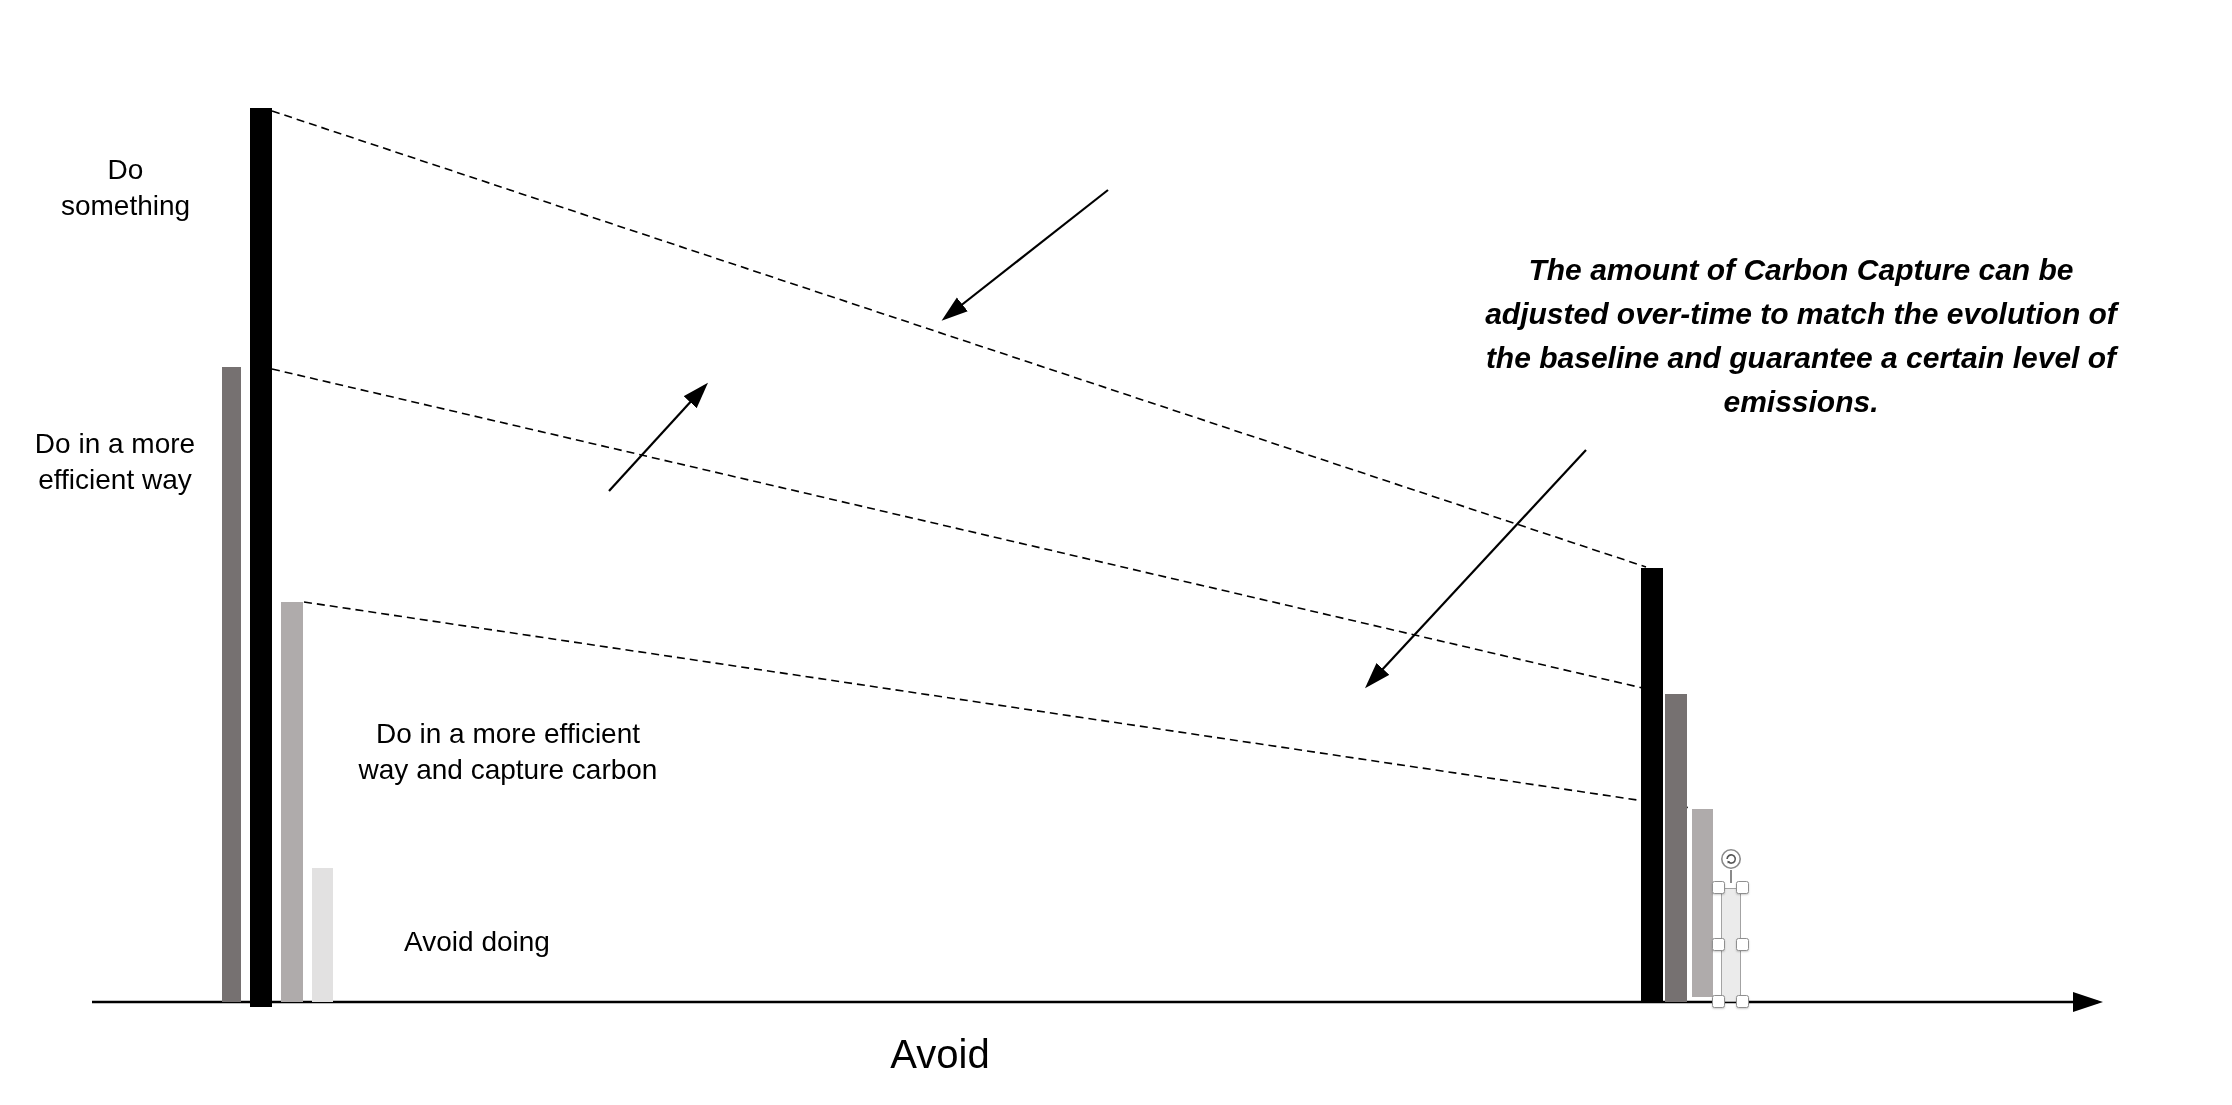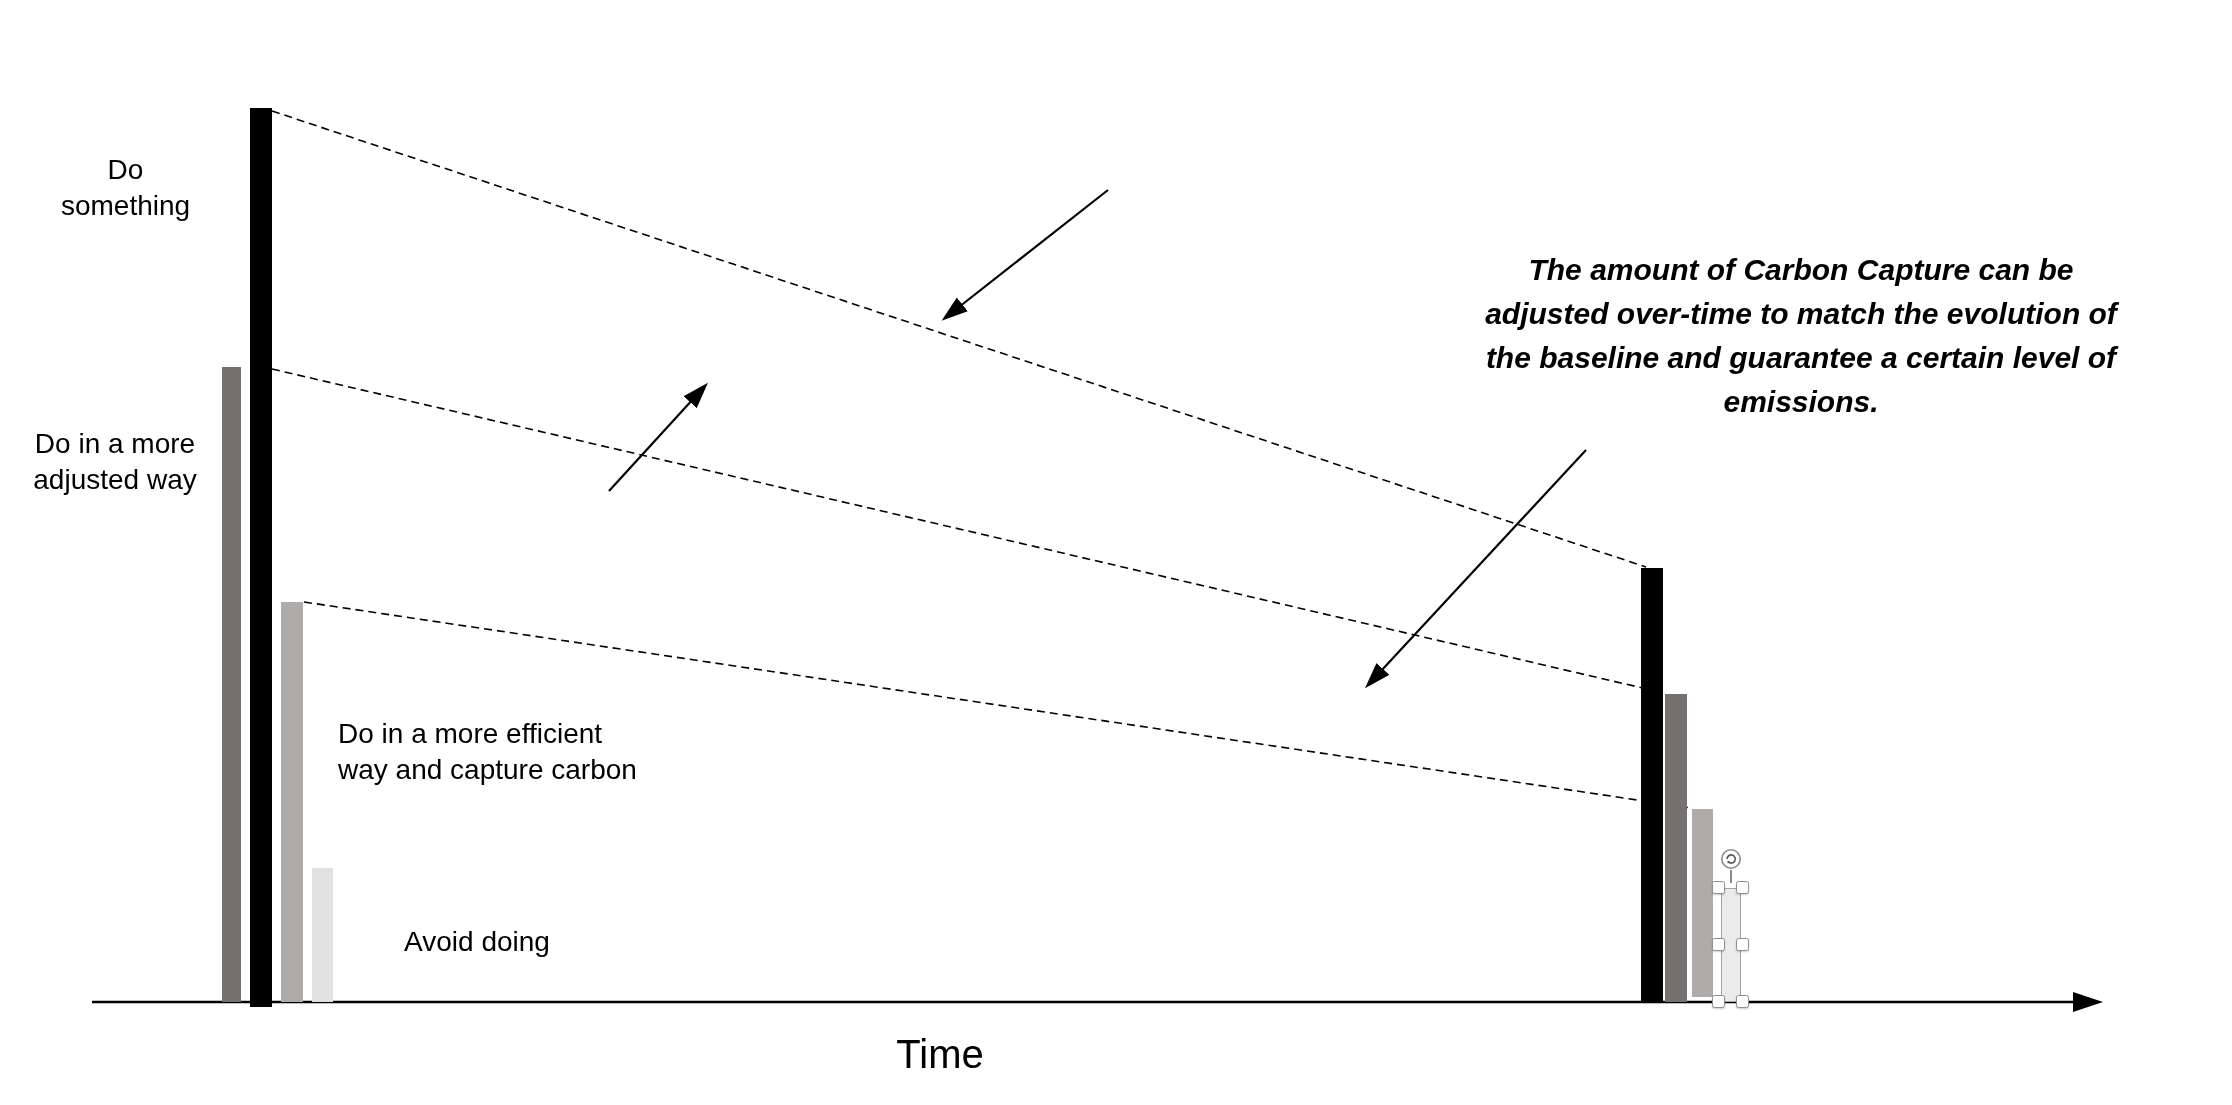--- a/index.html
+++ b/index.html
@@ -5,21 +5,21 @@
   html,body{margin:0;padding:0;background:#fff;}
   .canvas{position:relative;width:2232px;height:1105px;background:#ffffff;
           font-family:"Liberation Sans",sans-serif;color:#000;overflow:hidden;}
   svg.overlay{position:absolute;left:0;top:0;width:2232px;height:1105px;}
   .bar{position:absolute;}
   .bar-label{position:absolute;font-size:28px;line-height:36px;white-space:pre-line;}
   .annotation{position:absolute;font-size:30px;font-style:italic;font-weight:700;
               text-align:center;white-space:pre-line;}
   #lbl-do-something{left:38px;top:152px;width:175px;text-align:center;}
   #lbl-efficient{left:20px;top:426px;width:190px;text-align:center;}
-  #lbl-capture{left:338px;top:716px;width:340px;text-align:left;}
+  #lbl-capture{left:338px;top:716px;width:340px;text-align:center;}
   #lbl-avoid{left:367px;top:924px;width:220px;text-align:center;}
   #lbl-time{position:absolute;left:840px;top:1030px;width:200px;text-align:center;
             font-size:40px;line-height:48px;}
   #ann-productivity{left:545px;top:52px;width:1170px;line-height:46px;}
   #ann-savings{left:398px;top:500px;width:385px;line-height:53px;}
   #ann-capture{left:1448px;top:248px;width:706px;line-height:44px;}
   
   #selected-bar{position:absolute;left:1721px;top:888px;width:20px;height:114px;
                 background:#ebebeb;border:1px solid #a3a3a3;box-sizing:border-box;}
   .handle{position:absolute;width:11px;height:11px;background:#fff;
@@ -57,26 +57,26 @@
       <div class="bar" style="left: 281px; top: 602px; width: 22px; height: 400px; background: rgb(175, 171, 171);"></div>
       <div class="bar" style="left: 312px; top: 868px; width: 21px; height: 134px; background: rgb(226, 225, 225);"></div>
       <div class="bar" style="left: 1641px; top: 568px; width: 22px; height: 434px; background: rgb(0, 0, 0);"></div>
       <div class="bar" style="left: 1665px; top: 694px; width: 22px; height: 308px; background: rgb(118, 113, 113);"></div>
       <div class="bar" style="left: 1692px; top: 809px; width: 21px; height: 188px; background: rgb(175, 171, 171);"></div>
     </div>
 
   <div class="bar-label" id="lbl-do-something">Do
 something</div>
   <div class="bar-label" id="lbl-efficient">Do in a more
-adjusted way</div>
+efficient way</div>
   <div class="bar-label" id="lbl-capture">Do in a more efficient
 way and capture carbon</div>
   <div class="bar-label" id="lbl-avoid">Avoid doing</div>
 
-  <div id="lbl-time">Time</div>
+  <div id="lbl-time">Avoid</div>
 
   <div class="annotation" id="ann-capture">The amount of Carbon Capture can be
 adjusted over-time to match the evolution of
 the baseline and guarantee a certain level of
 emissions.</div>
 
   <div id="selected-bar"></div>
   <div id="rotate-stem"></div>
   <svg id="rotate-handle" viewBox="0 0 22 22">
     <circle cx="11" cy="11" r="9.2" fill="#ffffff" stroke="#8a8a8a" stroke-width="1.6"></circle>

